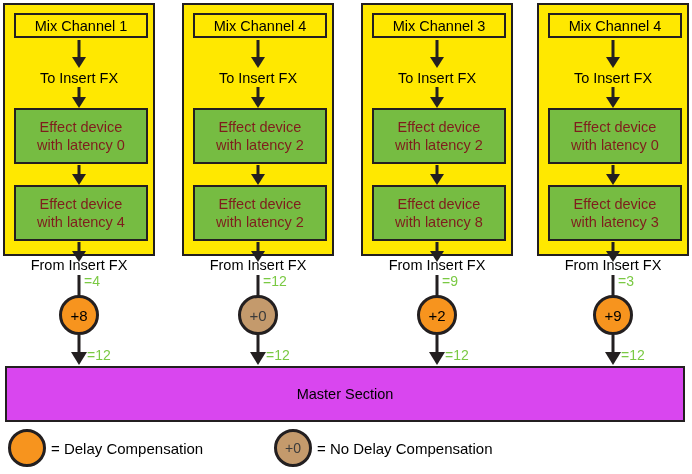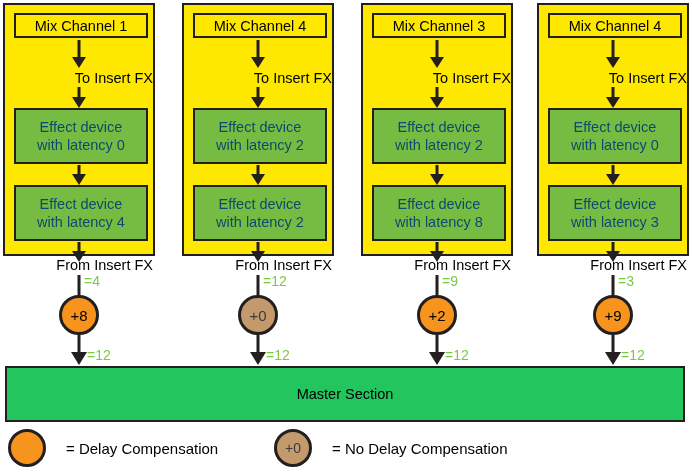--- a/index.html
+++ b/index.html
@@ -44,42 +44,42 @@
     justify-content: center;
     font-size: 14.5px;
     color: #000000;
     white-space: nowrap;
   }
 
   .plaintext {
     position: absolute;
     left: 0;
     width: 100%;
-    text-align: right;
+    text-align: center;
     font-size: 14.5px;
     color: #000000;
     white-space: nowrap;
   }
   .to-fx   { top: 65px; }
   .from-fx { top: 252px; }
 
   .fxbox {
     position: absolute;
     left: 9px;
     width: 134px;
     height: 56px;
     box-sizing: border-box;
     border: 2px solid #231f20;
     background: #76bc42;
     display: flex;
     flex-direction: column;
     align-items: center;
     justify-content: center;
     font-size: 14.5px;
-    color: #0c4a6e;
+    color: #7f1d1d;
     line-height: 1.25;
     white-space: nowrap;
   }
   .fx-1 { top: 103px; }
   .fx-2 { top: 180px; }
 
   
   .arrow {
     position: absolute;
     left: 50%;
@@ -198,21 +198,21 @@
   }
 
   
   .master {
     position: absolute;
     left: 5px;
     top: 366px;
     width: 680px;
     height: 56px;
     box-sizing: border-box;
-    background: #22c55e;
+    background: #d946ef;
     border: 2px solid #231f20;
     display: flex;
     align-items: center;
     justify-content: center;
     font-size: 14.5px;
     color: #000000;
   }
 
   
   .legend-item {
@@ -232,21 +232,21 @@
     display: flex;
     align-items: center;
     justify-content: center;
     font-size: 14px;
     flex: 0 0 auto;
   }
   .legend-circle.active   { background: #f7941e; color: #f7941e; }
   .legend-circle.inactive { background: #c49a6c; color: #3b3b3b; }
 
   .legend-text {
-    margin-left: 20px;
+    margin-left: 5px;
     font-size: 15px;
     color: #000000;
     white-space: nowrap;
   }
 </style>
 </head>
 <body>
 
 <div class="channel ch-1">
   <div class="titlebox">Mix Channel 1</div>

